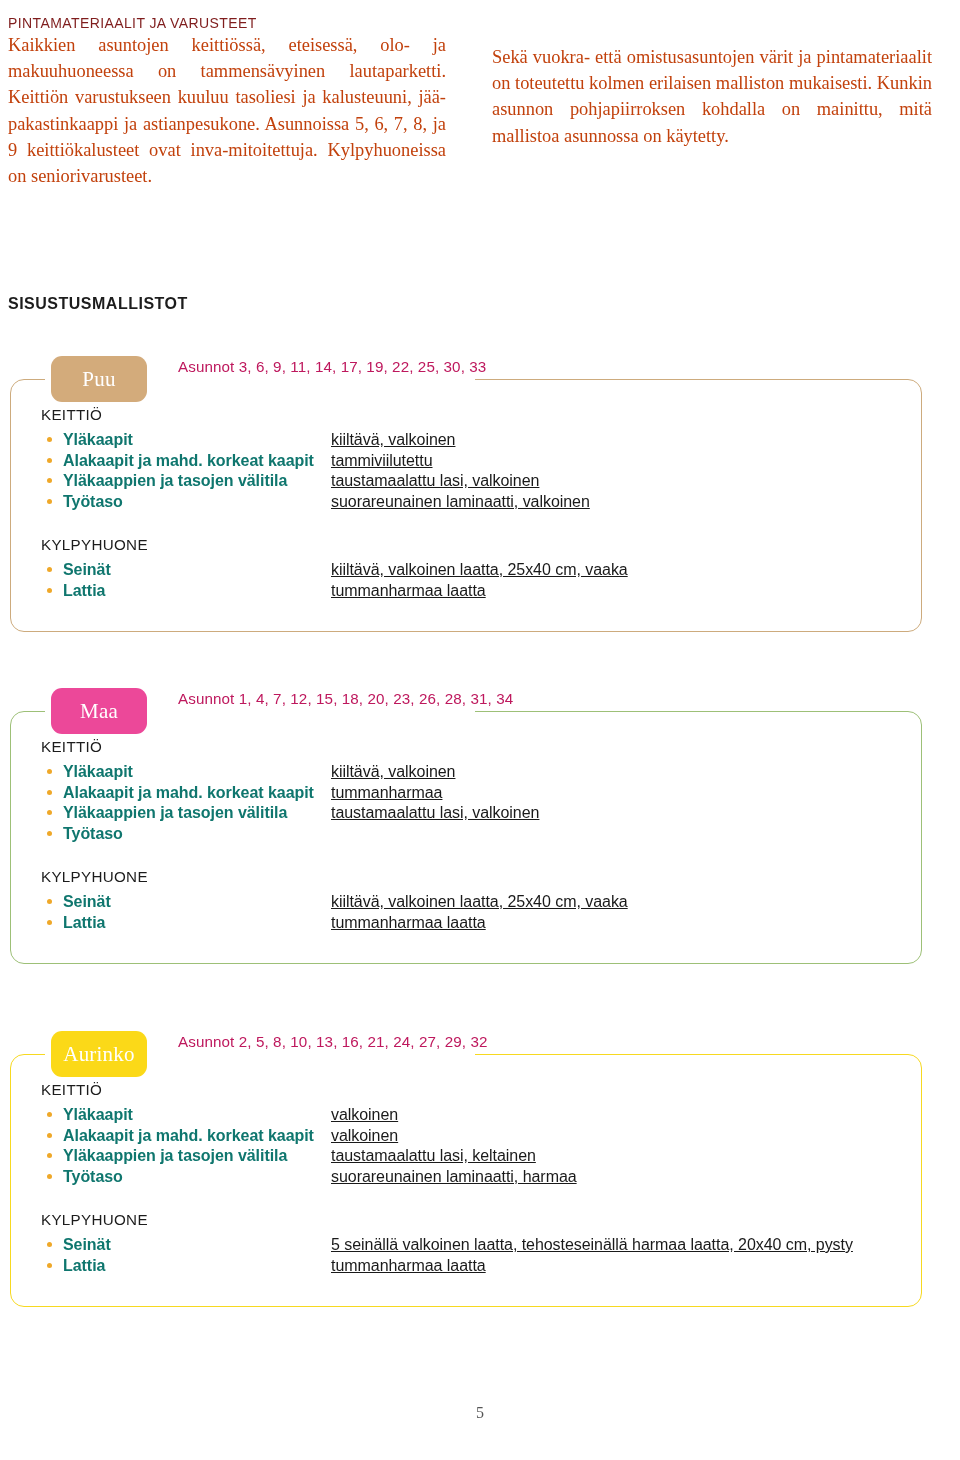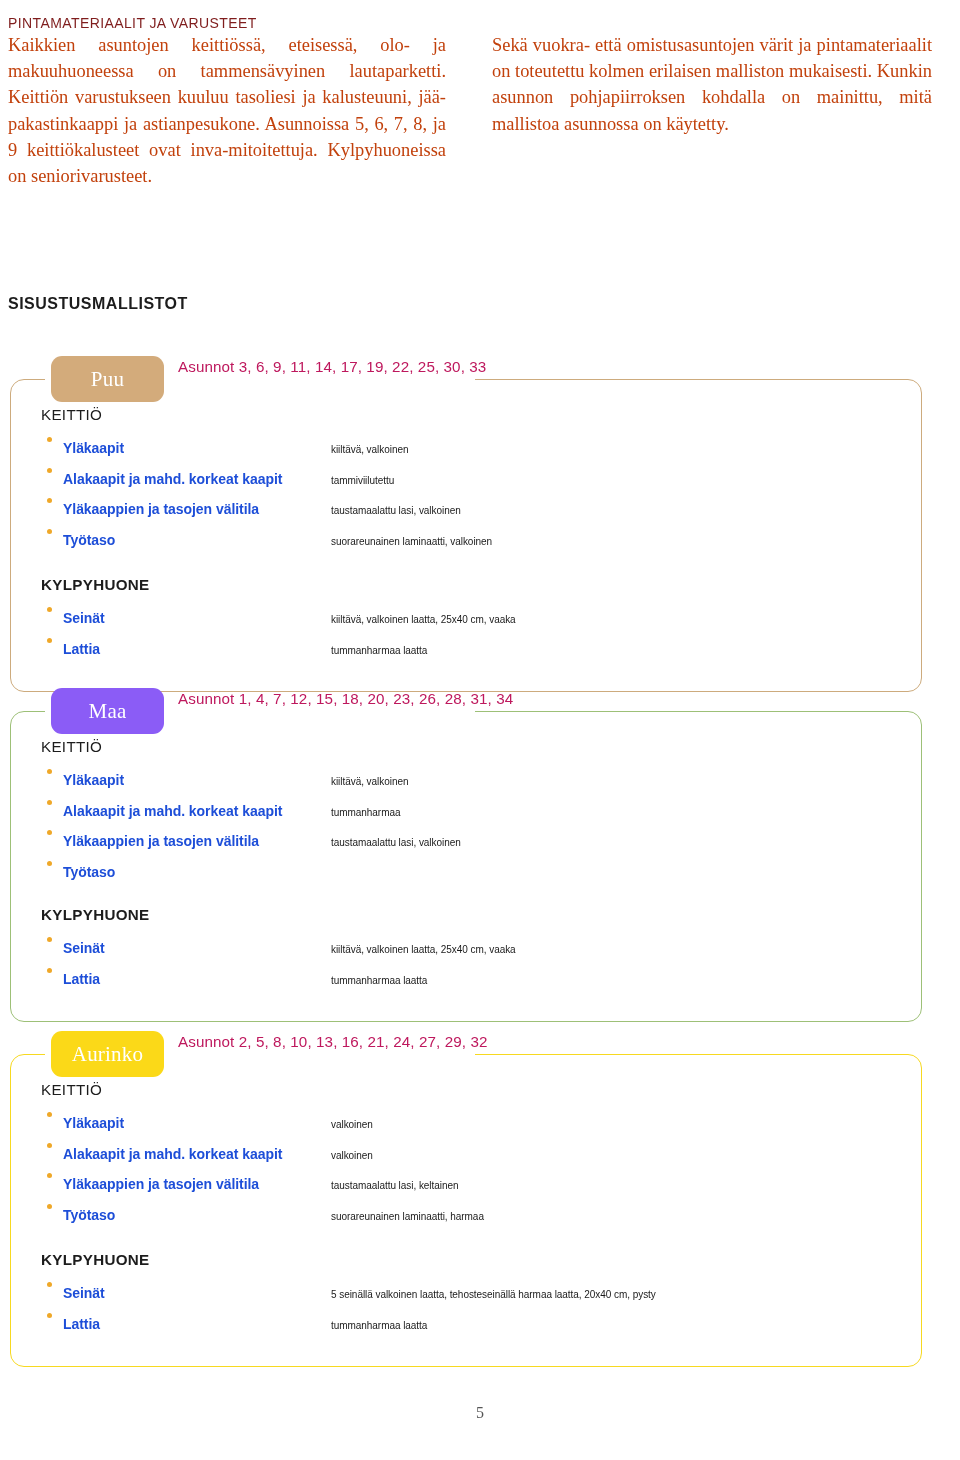--- a/index.html
+++ b/index.html
@@ -37,21 +37,21 @@
   }
   .col-left {
     position: absolute;
     left: 8px;
     top: 32px;
     width: 438px;
   }
   .col-right {
     position: absolute;
     left: 492px;
-    top: 32px;
+    top: 44px;
     width: 440px;
   }
   .body-serif {
     font-family: "Liberation Serif", serif;
     font-size: 18.4px;
     line-height: 26.2px;
     text-align: justify;
     color: #c2410c;
     margin: 0;
     hyphens: manual;
@@ -81,21 +81,21 @@
     top: 23px;
     width: 912px;
     border: 1.6px solid #cdab7d;
     border-radius: 14px;
     background: #fff;
   }
   .collection .badge {
     position: absolute;
     left: 41px;
     top: 0;
-    width: 113px;
+    width: 96px;
     height: 46px;
     border-radius: 11px;
     background: #d3ab7b;
     color: #ffffff;
     font-family: "Liberation Serif", serif;
     font-size: 21px;
     display: flex;
     align-items: center;
     justify-content: center;
     z-index: 3;
@@ -126,21 +126,21 @@
   .box-inner {
     padding: 26px 0 30px 30px;
   }
   .room-heading {
     font-family: "Liberation Sans", sans-serif;
     font-size: 15.2px;
     letter-spacing: 0.3px;
     color: #1c1c1c;
     margin: 0 0 7px 0;
   }
-  .room-heading.second { margin-top: 24px; font-weight: bold; }
+  .room-heading.second { margin-top: 24px; }
   .spec-list {
     list-style: none;
     margin: 0;
     padding: 0;
   }
   .spec-row {
     display: flex;
     align-items: baseline;
     line-height: 20.5px;
     position: relative;
@@ -151,37 +151,37 @@
     left: 6px;
     top: 7px;
     width: 5px;
     height: 5px;
     border-radius: 50%;
     background: #efa829;
   }
   .spec-label {
     width: 268px;
     flex: none;
-    font-size: 14px;
+    font-size: 16px;
     font-weight: bold;
-    color: #1d4ed8;
+    color: #0f766e;
     letter-spacing: -0.05px;
-    margin-top: 8px;
   }
   .spec-value {
-    font-size: 10px;
+    font-size: 16px;
     color: #1a1a1a;
     letter-spacing: -0.05px;
+    text-decoration: underline;
   }
 
   
   .c-puu .box    { border-color: #cdab7d; }
   .c-puu .badge  { background: #d3ab7b; }
   .c-maa .box    { border-color: #9dc077; }
-  .c-maa .badge  { background: #8b5cf6; }
+  .c-maa .badge  { background: #ec4899; }
   .c-aurinko .box   { border-color: #f7d920; }
   .c-aurinko .badge { background: #fbd918; }
 
   
   .page-number {
     position: absolute;
     left: 0;
     top: 1404px;
     width: 960px;
     text-align: center;

